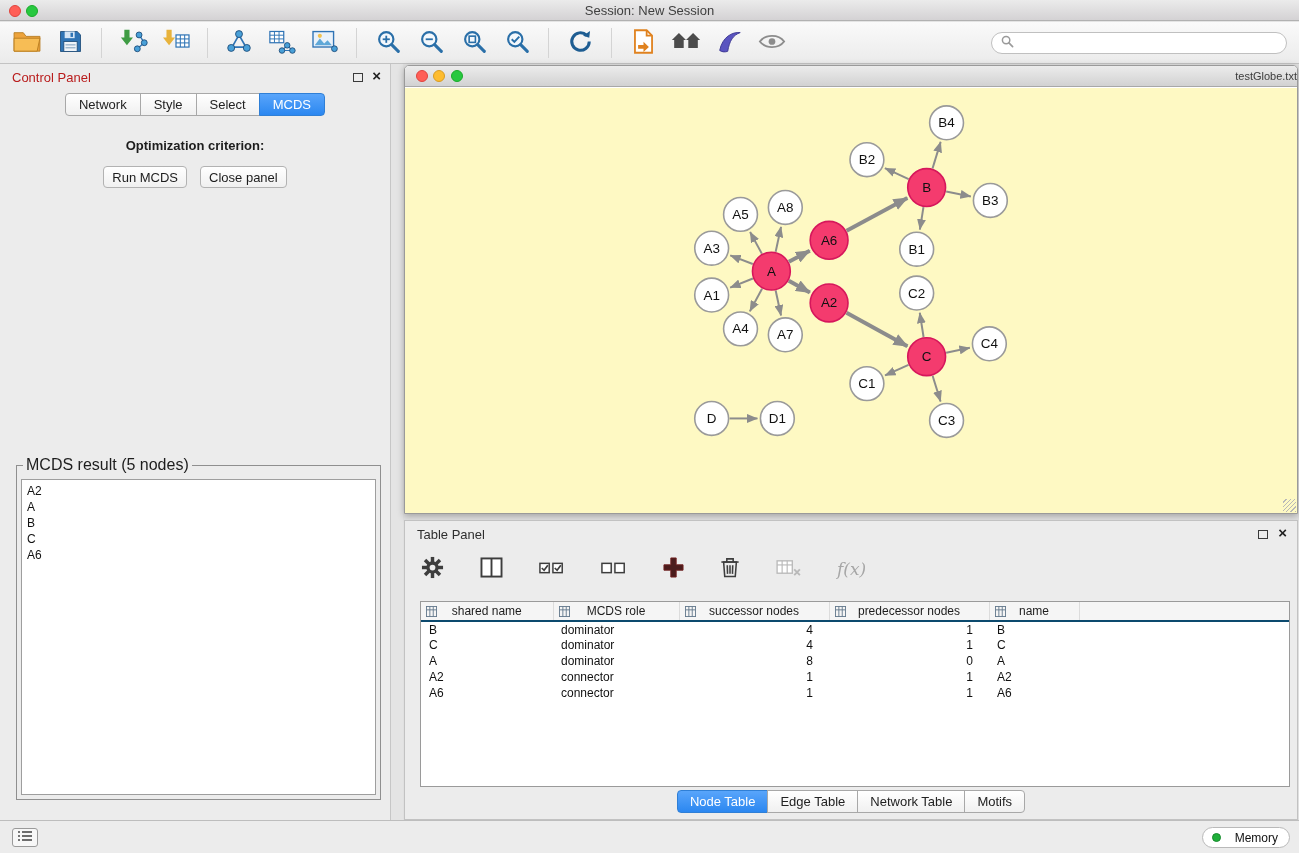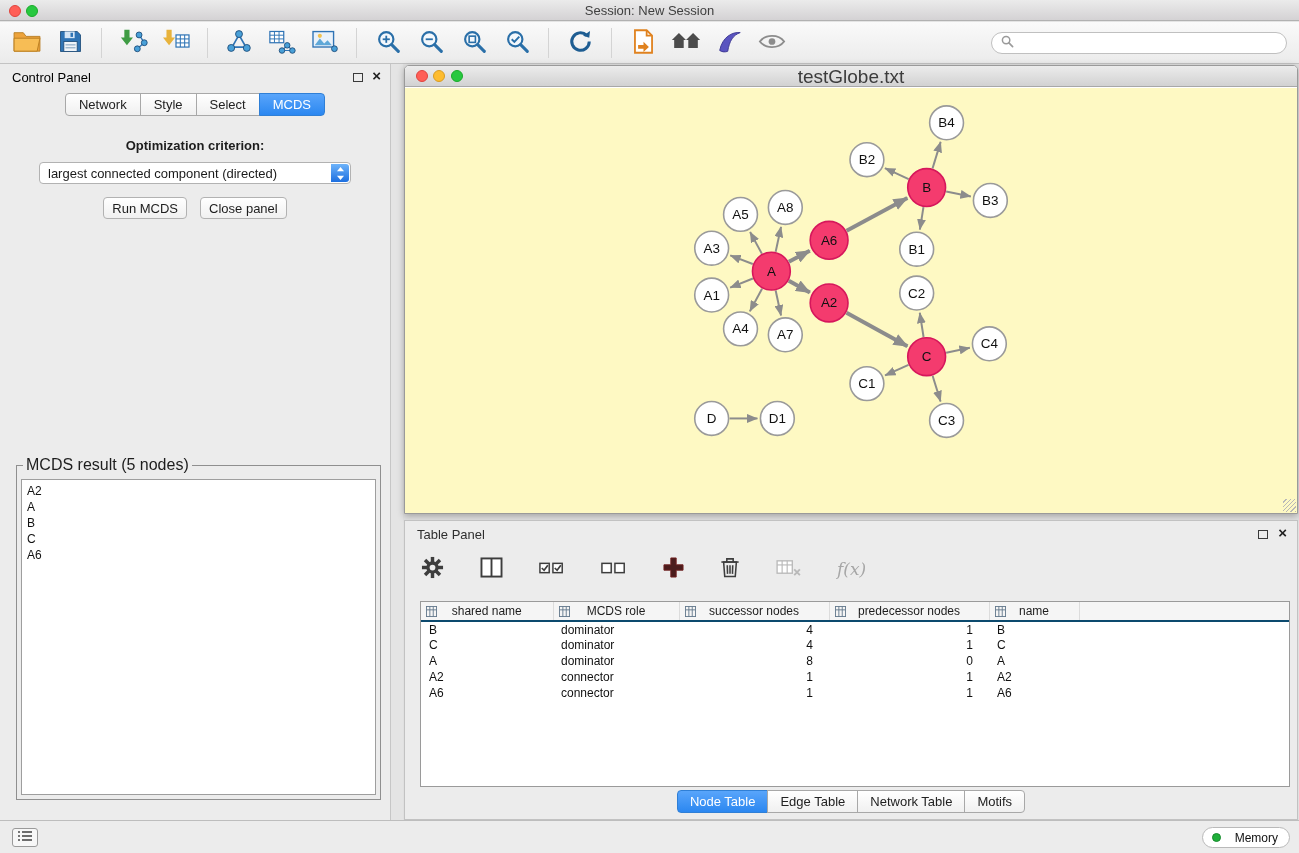--- a/index.html
+++ b/index.html
@@ -24,21 +24,21 @@
   .tool { width:34px; height:34px; display:flex; align-items:center; justify-content:center; cursor:default; }
   .sep { width:1px; height:30px; background:#d4d4d4; margin:0 5px; flex:none; }
   .search-box { margin-left:auto; margin-right:2px; width:296px; height:22px; background:#fff;
     border:1px solid #c0c0c0; border-radius:12px; display:flex; align-items:center; padding:0 9px; gap:6px; }
   .search-box input { border:none; outline:none; flex:1; font-size:12px; background:transparent; font-family:"Liberation Sans",sans-serif; }
 
   
   .control-panel { position:absolute; top:64px; left:0; width:391px; bottom:33px;
     background:#ececec; border-right:1px solid #c6c6c6; }
   .panel-header { position:relative; height:26px; }
-  .panel-header .panel-title { position:absolute; left:12px; top:6px; font-size:13px; color:#000000; }
+  .panel-header .panel-title { position:absolute; left:12px; top:6px; font-size:13px; color:#b91c1c; }
   .float-icon { position:absolute; top:9px; width:10px; height:9px; border:1.5px solid #3a3a3a; background:#ececec; }
   .close-icon { position:absolute; top:3px; font-size:15px; font-weight:bold; color:#222; line-height:18px; }
   .cp-float { right:27px; } .cp-close { right:9px; }
 
   .cp-tabs { display:flex; justify-content:center; margin-top:3px; }
   .seg-tab { padding:3px 13px; font-size:13px; border:1px solid #a8a8a8; margin-left:-1px;
     background:linear-gradient(#ffffff,#f0f0f0); color:#222; cursor:default; }
   .seg-tab:first-child { border-radius:4px 0 0 4px; margin-left:0; }
   .seg-tab:last-child { border-radius:0 4px 4px 0; }
   .seg-tab.active { background:linear-gradient(#59a5fb,#2b87f0); border-color:#2f7fd6; color:#fff; }
@@ -60,21 +60,21 @@
     padding:3px 5px; overflow:hidden; }
   .result-item { line-height:16px; color:#111; }
 
   
   .right-area { position:absolute; top:64px; left:403px; right:0; bottom:33px; background:#e0e0e0; }
 
   .net-window { position:absolute; top:1px; left:1px; right:1px; height:449px; background:#fff;
     border:1px solid #9a9a9a; border-radius:5px 5px 0 0; box-shadow:0 2px 7px rgba(0,0,0,0.28); }
   .net-titlebar { position:relative; height:21px; background:linear-gradient(#ececec,#d2d2d2);
     border-bottom:1px solid #a8a8a8; border-radius:4px 4px 0 0; }
-  .net-titlebar .title { text-align:center; line-height:21px; font-size:19px; color:#3c3c3c;border-radius:8px; }
+  .net-titlebar .title { text-align:right; line-height:21px; font-size:11px; color:#3c3c3c;border-radius:8px; }
   .net-titlebar .t-red { left:11px; top:4px; } .net-titlebar .t-yellow { left:28px; top:4px; }
   .net-titlebar .t-green { left:46px; top:4px; }
   .net-canvas { position:absolute; top:22px; left:0; right:0; bottom:0; background:#fef9c3; }
   .net-canvas svg { width:100%; height:100%; display:block; }
   .net-canvas svg text { font-family:"Liberation Sans",sans-serif; }
   .resize-corner { position:absolute; right:1px; bottom:1px; width:13px; height:13px;
     background:repeating-linear-gradient(135deg, transparent, transparent 2px, #b8b8b8 2px, #b8b8b8 3px); }
 
   
   .table-panel { position:absolute; left:1px; right:1px; top:456px; bottom:0; background:#ececec;
@@ -270,29 +270,20 @@
       <span class="float-icon cp-float"></span>
       <span class="close-icon cp-close">×</span>
     </div>
     <div class="cp-tabs">
         <div class="seg-tab">Network</div>
         <div class="seg-tab">Style</div>
         <div class="seg-tab">Select</div>
         <div class="seg-tab active">MCDS</div>
       </div>
     <div class="opt-label">Optimization criterion:</div>
-    <div class="dropdown">
-      <span class="dd-value">largest connected component (directed)</span>
-      <span class="stepper">
-          <svg width="9" height="13" viewBox="0 0 9 13">
-            <path d="M4.5 0L8 4.3H1z" fill="#fff"></path>
-            <path d="M4.5 13L1 8.7h7z" fill="#fff"></path>
-          </svg>
-        </span>
-    </div>
     <div class="cp-buttons">
       <div class="btn">Run MCDS</div>
       <div class="btn">Close panel</div>
     </div>
     <fieldset class="result-fieldset">
       <legend>MCDS result (5 nodes)</legend>
       <div class="result-list">
           <div class="result-item">A2</div>
           <div class="result-item">A</div>
           <div class="result-item">B</div>

